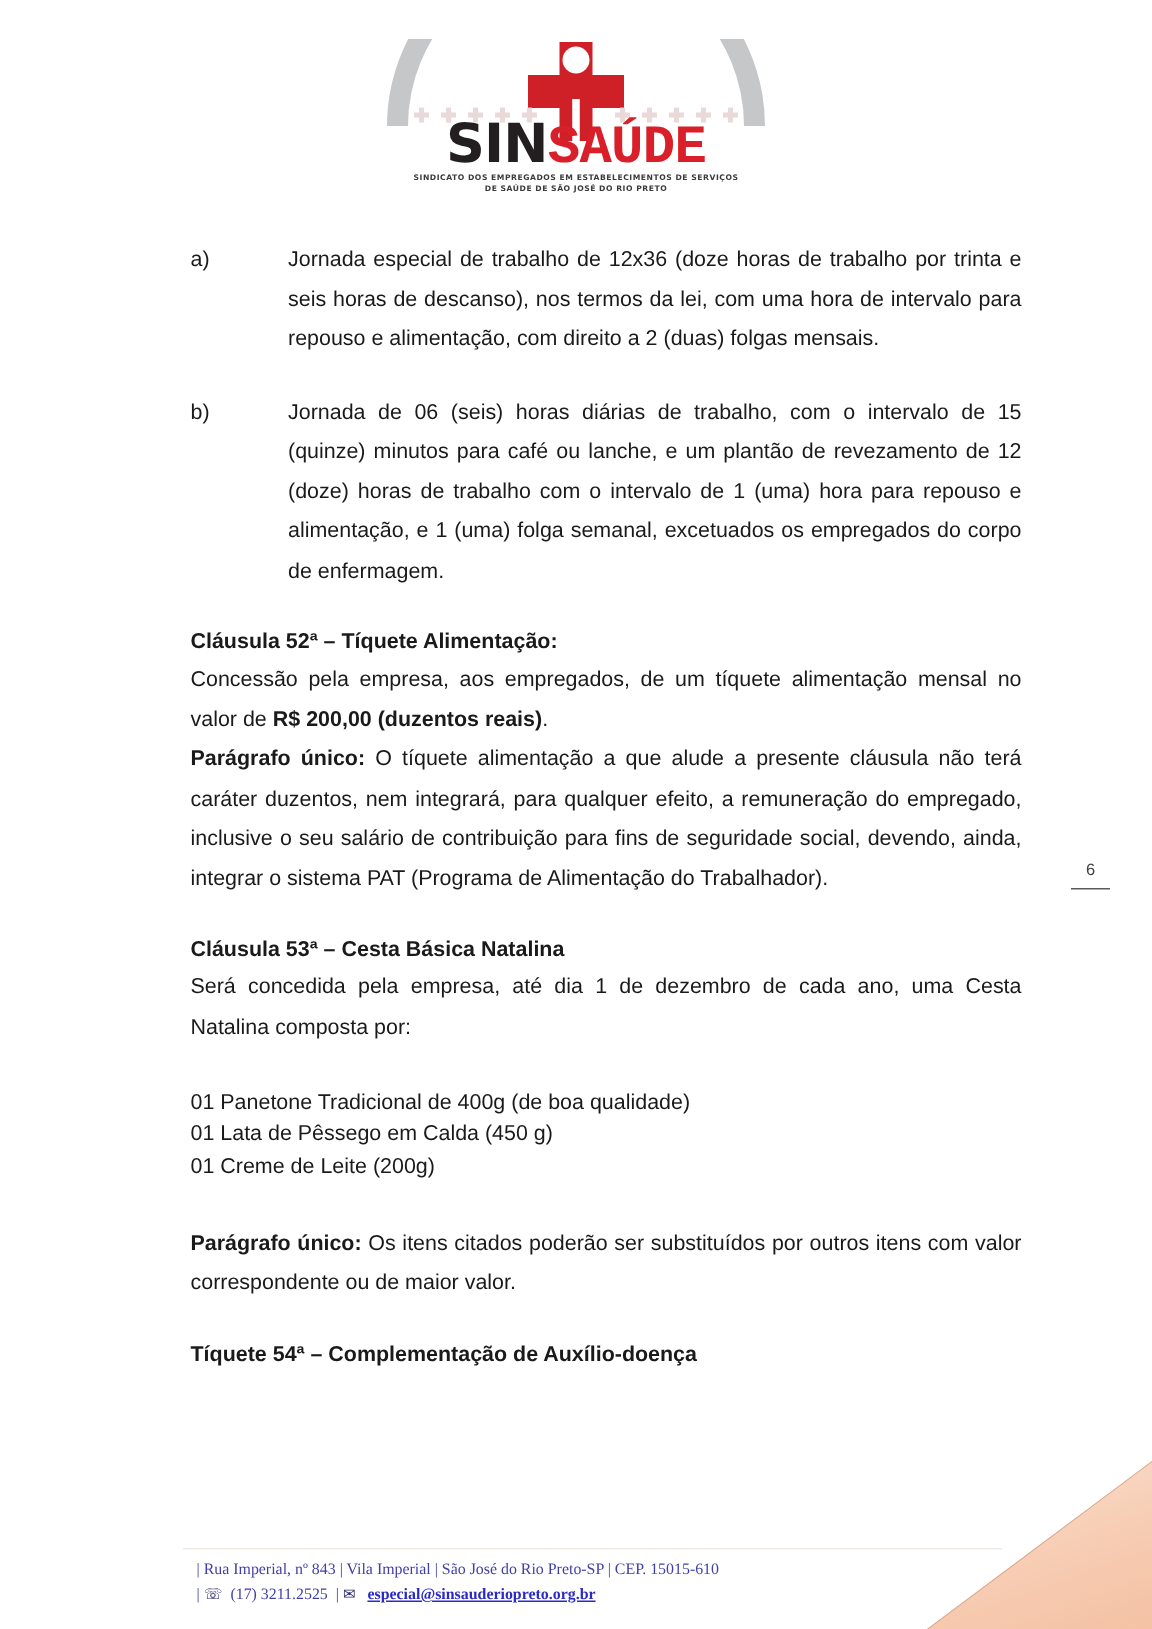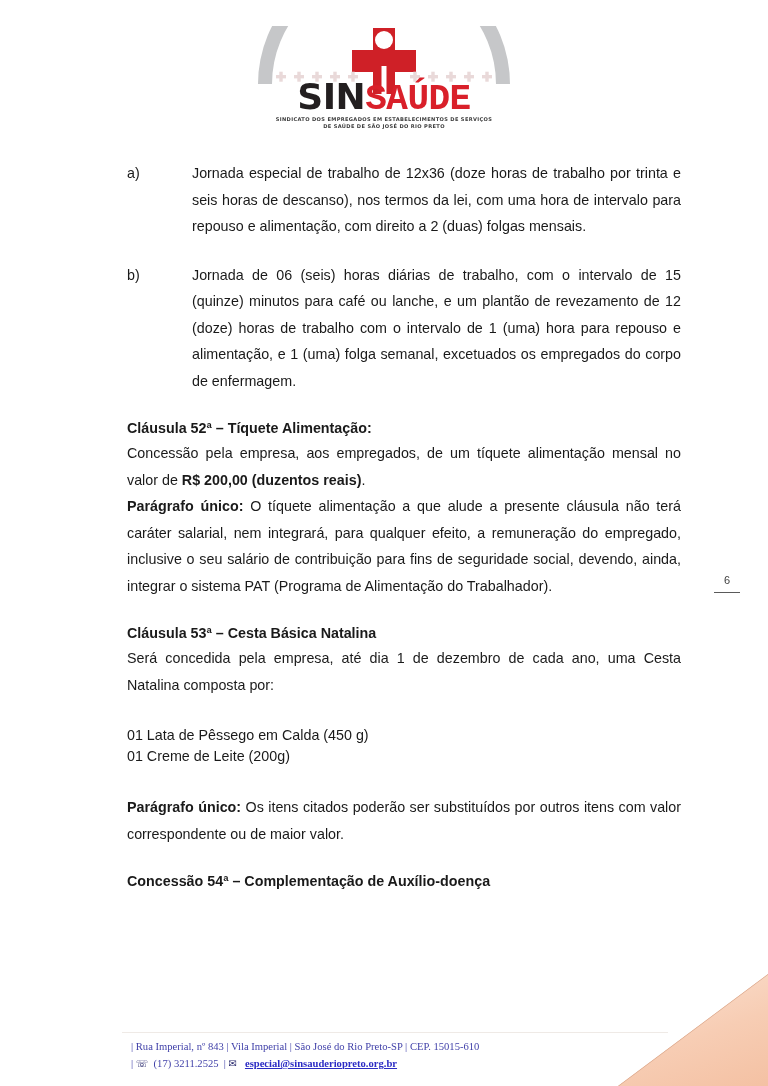--- a/index.html
+++ b/index.html
@@ -264,35 +264,36 @@
   </div>
 
   <div class="lettered-item">
     <div class="marker">b)</div>
     <div class="content">Jornada de 06 (seis) horas diárias de trabalho, com o intervalo de 15 (quinze) minutos para café ou lanche, e um plantão de revezamento de 12 (doze) horas de trabalho com o intervalo de 1 (uma) hora para repouso e alimentação, e 1 (uma) folga semanal, excetuados os empregados do corpo de enfermagem.</div>
   </div>
 
 
   <div class="clause-heading">Cláusula 52ª – Tíquete Alimentação:</div>
   <div class="clause-body"><span>Concessão pela empresa, aos empregados, de um tíquete alimentação mensal no valor de </span><b class="inline">R$ 200,00 (duzentos reais)</b><span>.</span></div>
-  <div class="clause-body"><b class="inline">Parágrafo único:</b><span> O tíquete alimentação a que alude a presente cláusula não terá caráter salarial, nem integrará, para qualquer efeito, a remuneração do empregado, inclusive o seu salário de contribuição para fins de seguridade social, devendo, ainda, integrar o sistema PAT (Programa de Alimentação do Trabalhador).</span></div>
+  <div class="clause-body"><b class="inline">Parágrafo único:</b><span> O tíquete alimentação a que alude a presente cláusula não terá caráter duzentos, nem integrará, para qualquer efeito, a remuneração do empregado, inclusive o seu salário de contribuição para fins de seguridade social, devendo, ainda, integrar o sistema PAT (Programa de Alimentação do Trabalhador).</span></div>
 
   <div class="clause-heading">Cláusula 53ª – Cesta Básica Natalina</div>
   <div class="clause-body">Será concedida pela empresa, até dia 1 de dezembro de cada ano, uma Cesta Natalina composta por:</div>
 
   <div class="spacer-line"></div>
 
+  <div class="plain-line">01 Panetone Tradicional de 400g (de boa qualidade)</div>
   <div class="plain-line">01 Lata de Pêssego em Calda (450 g)</div>
   <div class="plain-line">01 Creme de Leite (200g)</div>
 
   <div class="spacer-line"></div>
 
   <div class="clause-body"><b class="inline">Parágrafo único:</b><span> Os itens citados poderão ser substituídos por outros itens com valor correspondente ou de maior valor.</span></div>
 
-  <div class="clause-heading">Concessão 54ª – Complementação de Auxílio-doença</div>
+  <div class="clause-heading">Tíquete 54ª – Complementação de Auxílio-doença</div>
 
 </div>
 
 <div class="page-number">
   <div class="num">6</div>
   <div class="rule"></div>
 </div>
 
 <div class="footer-sep"></div>
 

